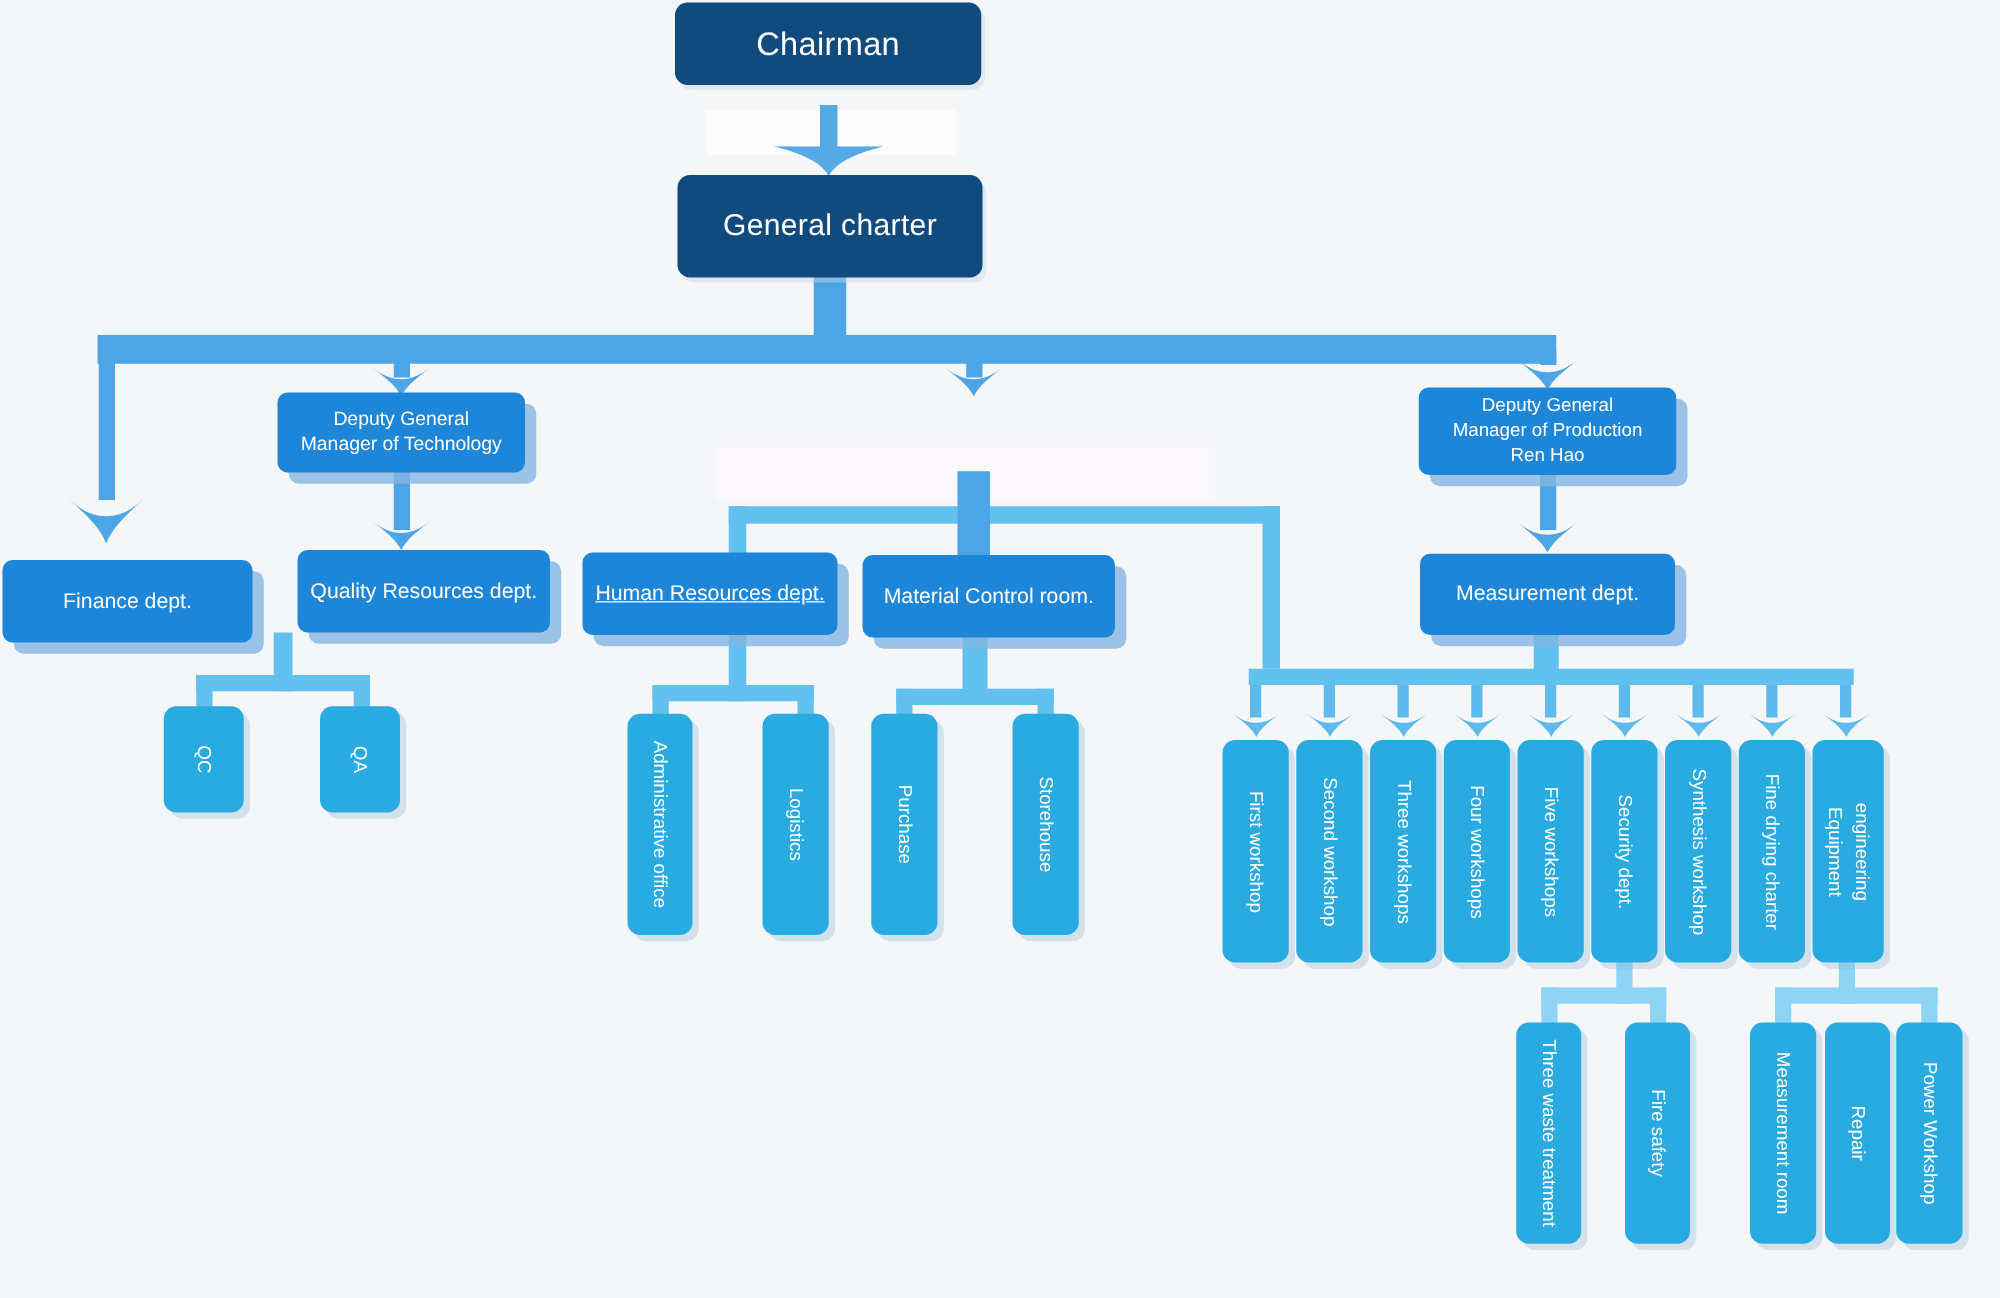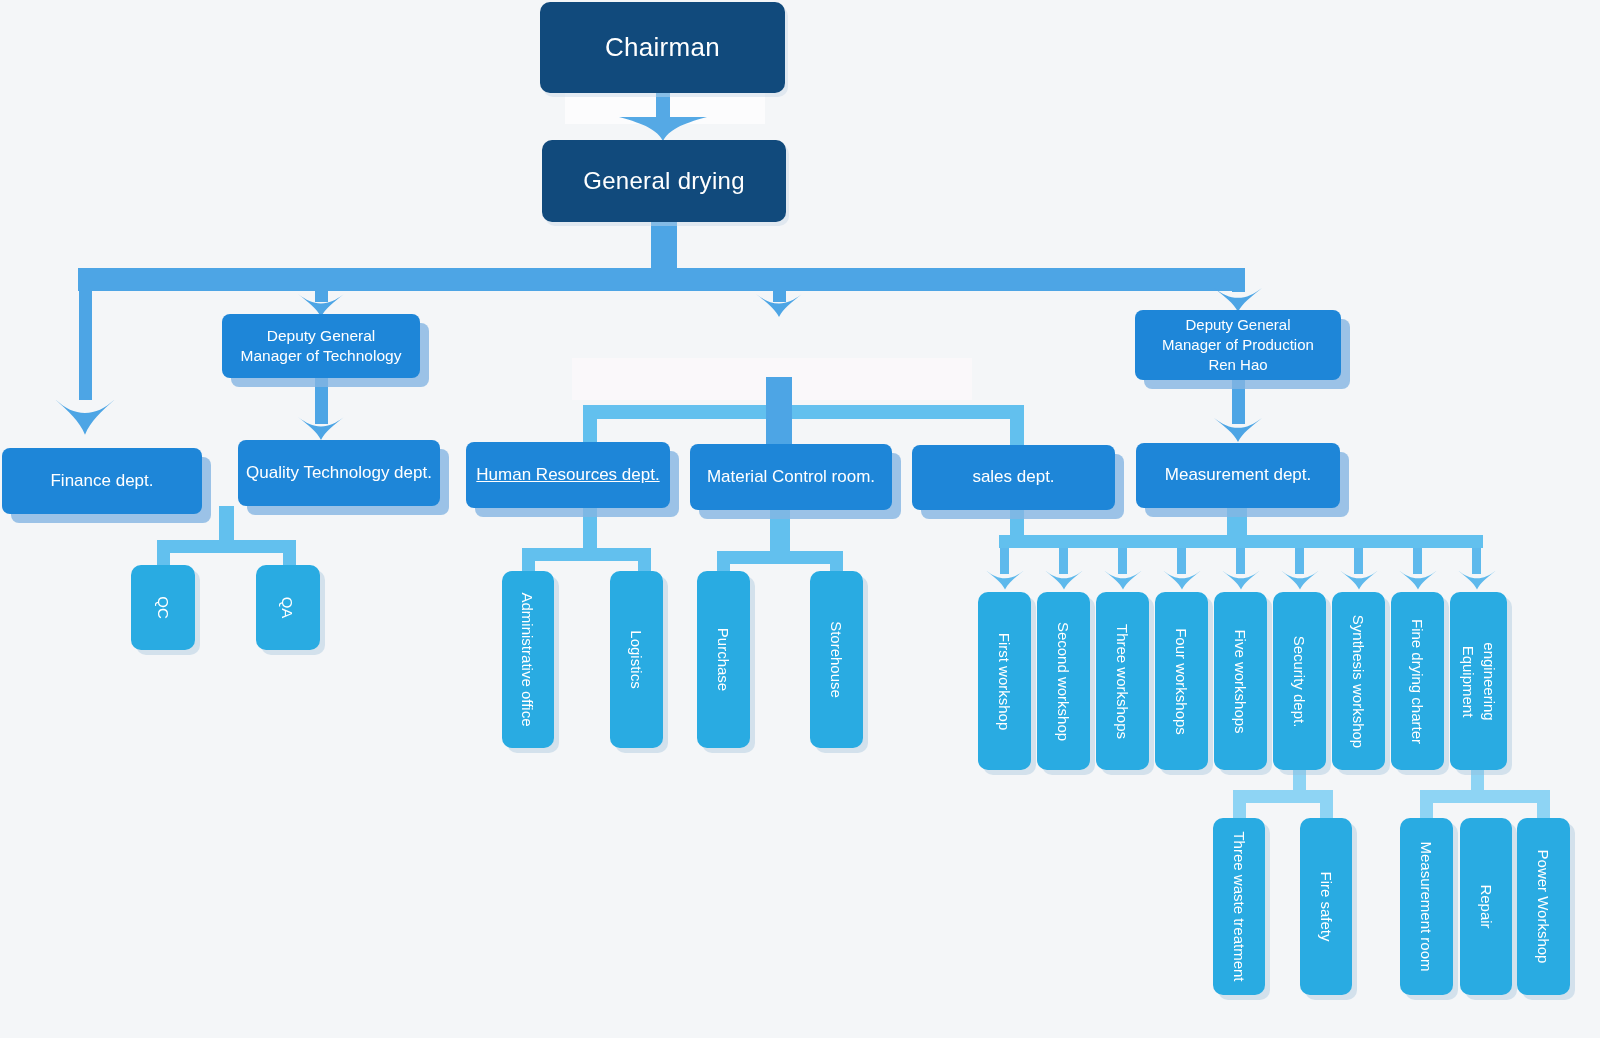--- a/index.html
+++ b/index.html
@@ -114,51 +114,48 @@
   <div class="conn c-lite" style="left:1293px;top:768px;width:13px;height:35px;"></div>
   <div class="conn c-lite" style="left:1233px;top:790px;width:100px;height:13px;"></div>
   <div class="conn c-lite" style="left:1233px;top:790px;width:13px;height:32px;"></div>
   <div class="conn c-lite" style="left:1320px;top:790px;width:13px;height:32px;"></div>
 
   <div class="conn c-lite" style="left:1471px;top:768px;width:13px;height:35px;"></div>
   <div class="conn c-lite" style="left:1420px;top:790px;width:130px;height:13px;"></div>
   <div class="conn c-lite" style="left:1420px;top:790px;width:13px;height:32px;"></div>
   <div class="conn c-lite" style="left:1537px;top:790px;width:13px;height:32px;"></div>
 
-  <div class="box navy" style="left:540px;top:2px;width:245px;height:91px;">
+  <div class="box navy" style="left:540px;top:2px;width:245px;height:66px;">
     <span class="label">Chairman</span>
   </div>
   <div class="box navy" style="left:542px;top:140px;width:244px;height:82px;">
-    <span class="label" style="font-size:24px;">General drying</span>
+    <span class="label" style="font-size:24px;">General charter</span>
   </div>
 
   <div class="box med lv2" style="left:222px;top:314px;width:198px;height:64px;">
     <span class="label">Deputy General
 Manager of Technology</span>
   </div>
   <div class="box med lv2" style="left:1135px;top:310px;width:206px;height:70px;">
     <span class="label" style="font-size:15px;">Deputy General
 Manager of Production
 Ren Hao</span>
   </div>
 
   <div class="box med dept" style="left:2px;top:448px;width:200px;height:66px;">
     <span class="label">Finance dept.</span>
   </div>
   <div class="box med dept" style="left:238px;top:440px;width:202px;height:66px;">
-    <span class="label">Quality Technology dept.</span>
+    <span class="label">Quality Resources dept.</span>
   </div>
   <div class="box med dept" style="left:466px;top:442px;width:204px;height:66px;text-decoration:underline;">
     <span class="label">Human Resources dept.</span>
   </div>
   <div class="box med dept" style="left:690px;top:444px;width:202px;height:66px;">
     <span class="label">Material Control room.</span>
-  </div>
-  <div class="box med dept" style="left:912px;top:445px;width:203px;height:65px;">
-    <span class="label">sales dept.</span>
   </div>
   <div class="box med dept" style="left:1136px;top:443px;width:204px;height:65px;">
     <span class="label">Measurement dept.</span>
   </div>
 
   <div class="box cyan vbox" style="left:131px;top:565px;width:64px;height:85px;">
     <span class="vtext">QC</span>
   </div>
   <div class="box cyan vbox" style="left:256px;top:565px;width:64px;height:85px;">
     <span class="vtext">QA</span>

